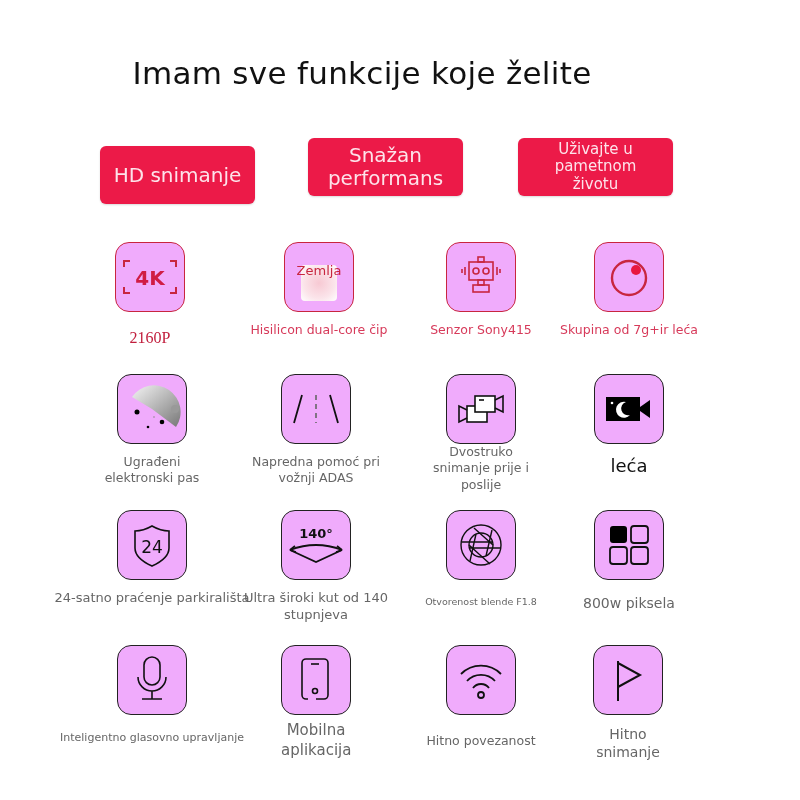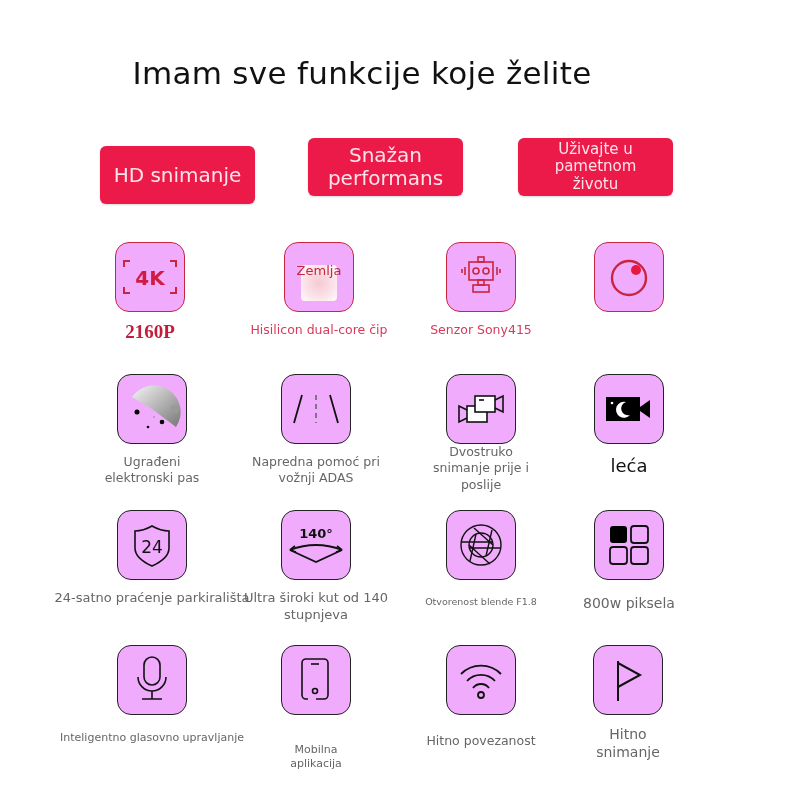--- a/index.html
+++ b/index.html
@@ -30,21 +30,21 @@
   <span>Uživajte u pametnom životu</span>
 </div>
 
 <div class="cell" style="left:60px;top:242px;">
   <div class="iconbox red">
     <svg width="60" height="40" viewBox="0 0 60 40">
       <path d="M4 10 V4 H10 M50 4 H56 V10 M56 30 V36 H50 M10 36 H4 V30" fill="none" stroke="#c8263f" stroke-width="2"></path>
       <text x="30" y="28" text-anchor="middle" font-family="DejaVu Sans, sans-serif" font-size="20" font-weight="bold" fill="#d01c44">4K</text>
     </svg>
   </div>
-  <div class="label dark" style="font-size:19px;color:#c11d3c;font-family:'Liberation Serif',serif;margin-top:8px;font-weight:bold;">2160P</div>
+  <div class="label dark" style="font-size:16px;color:#c11d3c;font-family:'Liberation Serif',serif;margin-top:16px;">2160P</div>
 </div>
 
 <div class="cell" style="left:229px;top:242px;">
   <div class="iconbox red" style="flex-direction:column;position:relative;">
     <div style="position:absolute;top:22px;left:16px;width:36px;height:36px;background:radial-gradient(circle,#f7c9d3 0%,#fbe4ea 60%,#fff 100%);border-radius:4px;"></div>
     <div style="position:relative;font-size:13px;color:#c8263f;margin-top:-14px;">Zemlja</div>
   </div>
   <div class="label red">Hisilicon dual-core čip</div>
 </div>
 
@@ -65,20 +65,21 @@
   <div class="label red">Senzor Sony415</div>
 </div>
 
 <div class="cell" style="left:539px;top:242px;">
   <div class="iconbox red">
     <svg width="50" height="50" viewBox="0 0 50 50">
       <circle cx="25" cy="26" r="17" fill="none" stroke="#c8263f" stroke-width="2.4"></circle>
       <circle cx="32" cy="18" r="5" fill="#e8173f"></circle>
     </svg>
   </div>
+  <div class="label red">Skupina od 7g+ir leća</div>
 </div>
 
 <div class="cell" style="left:62px;top:374px;">
   <div class="iconbox" style="overflow:hidden;">
     <svg width="68" height="68" viewBox="0 0 68 68">
       <defs>
           <linearGradient id="rg" x1="0" y1="0" x2="1" y2="1">
             <stop offset="0" stop-color="#f4f4f4"></stop>
             <stop offset="1" stop-color="#777"></stop>
           </linearGradient>
@@ -189,21 +190,21 @@
 </div>
 
 <div class="cell" style="left:226px;top:645px;">
   <div class="iconbox">
     <svg width="36" height="50" viewBox="0 0 36 50">
       <path d="M10 4 H26 A4 4 0 0 1 30 8 V40 A4 4 0 0 1 26 44 H18 M10 44 H8 A4 4 0 0 1 4 40 V8 A4 4 0 0 1 8 4 H10" fill="none" stroke="#111" stroke-width="1.6"></path>
       <path d="M13 9 H21" stroke="#111" stroke-width="1.6"></path>
       <circle cx="17" cy="36" r="2.5" fill="none" stroke="#111" stroke-width="1.6"></circle>
     </svg>
   </div>
-  <div class="label" style="font-size:11px;margin-top:28px;padding:0 55px;">Mobilna aplikacija</div>
+  <div class="label" style="font-size:15px;margin-top:6px;padding:0 55px;">Mobilna aplikacija</div>
 </div>
 
 <div class="cell" style="left:391px;top:645px;">
   <div class="iconbox">
     <svg width="50" height="44" viewBox="0 0 50 44">
       <g fill="none" stroke="#111" stroke-width="1.8">
         <path d="M5 16 A28 28 0 0 1 45 16"></path>
         <path d="M11 23 A19 19 0 0 1 39 23"></path>
         <path d="M17 30 A10 10 0 0 1 33 30"></path>
         <circle cx="25" cy="37" r="3"></circle>

